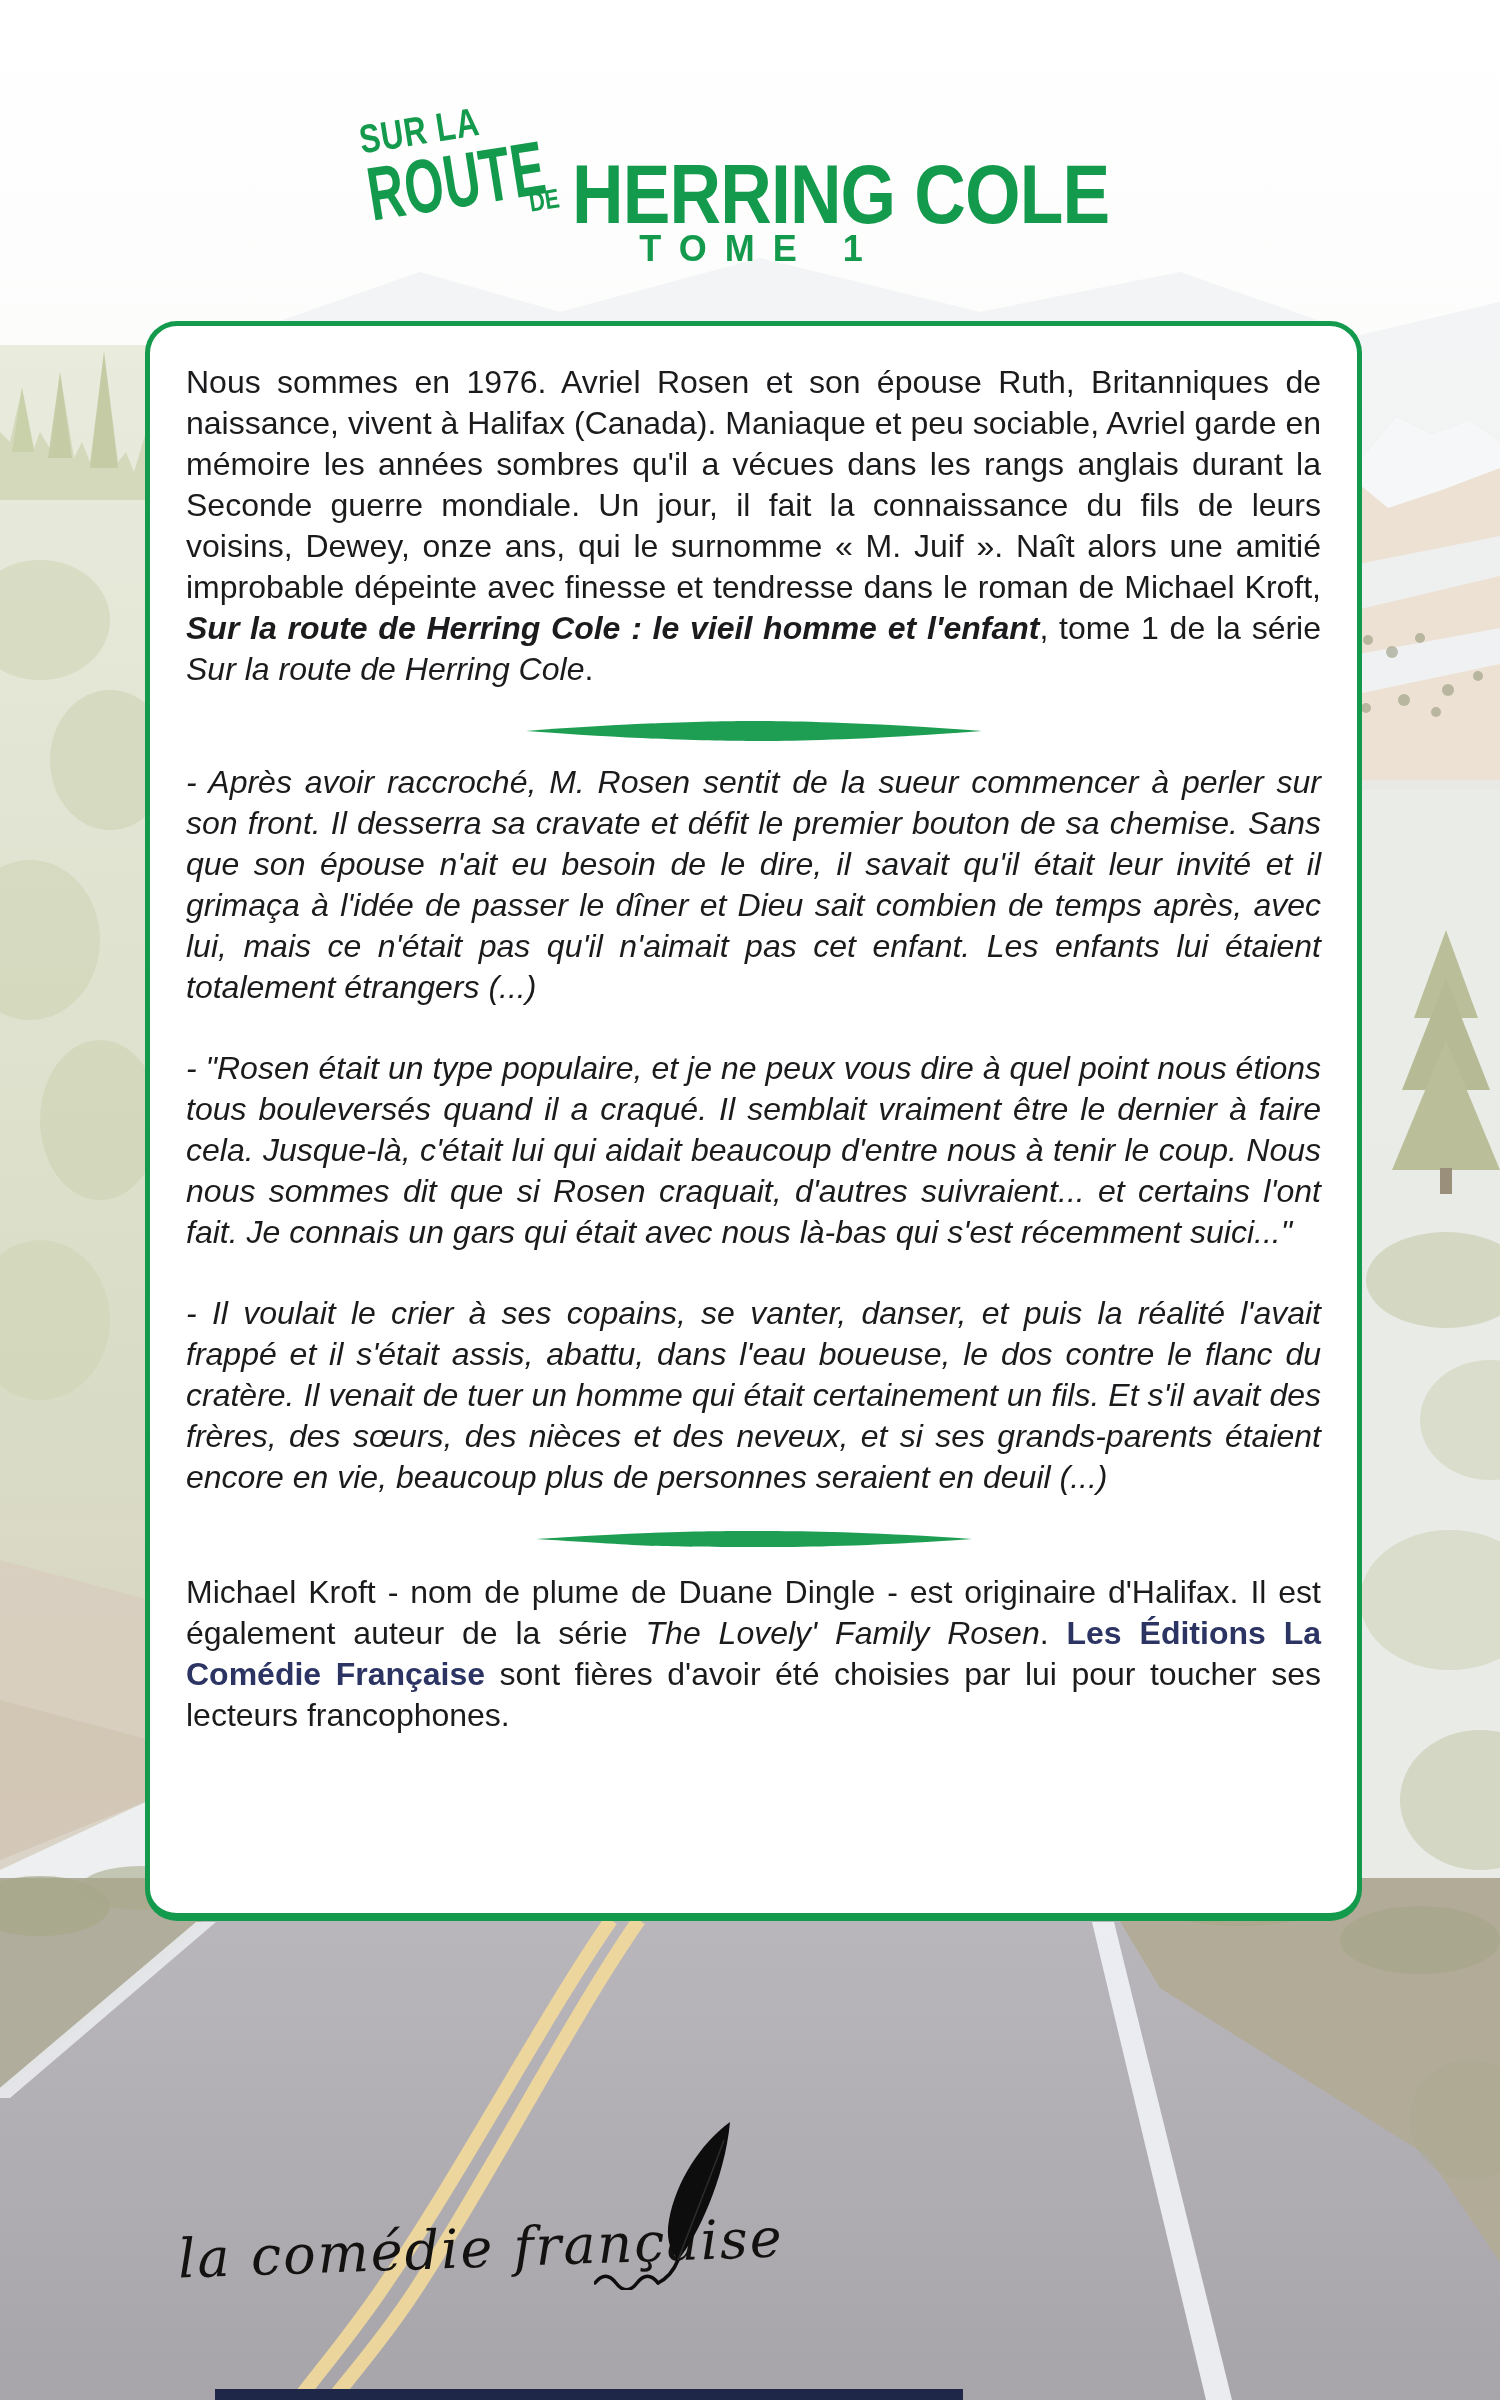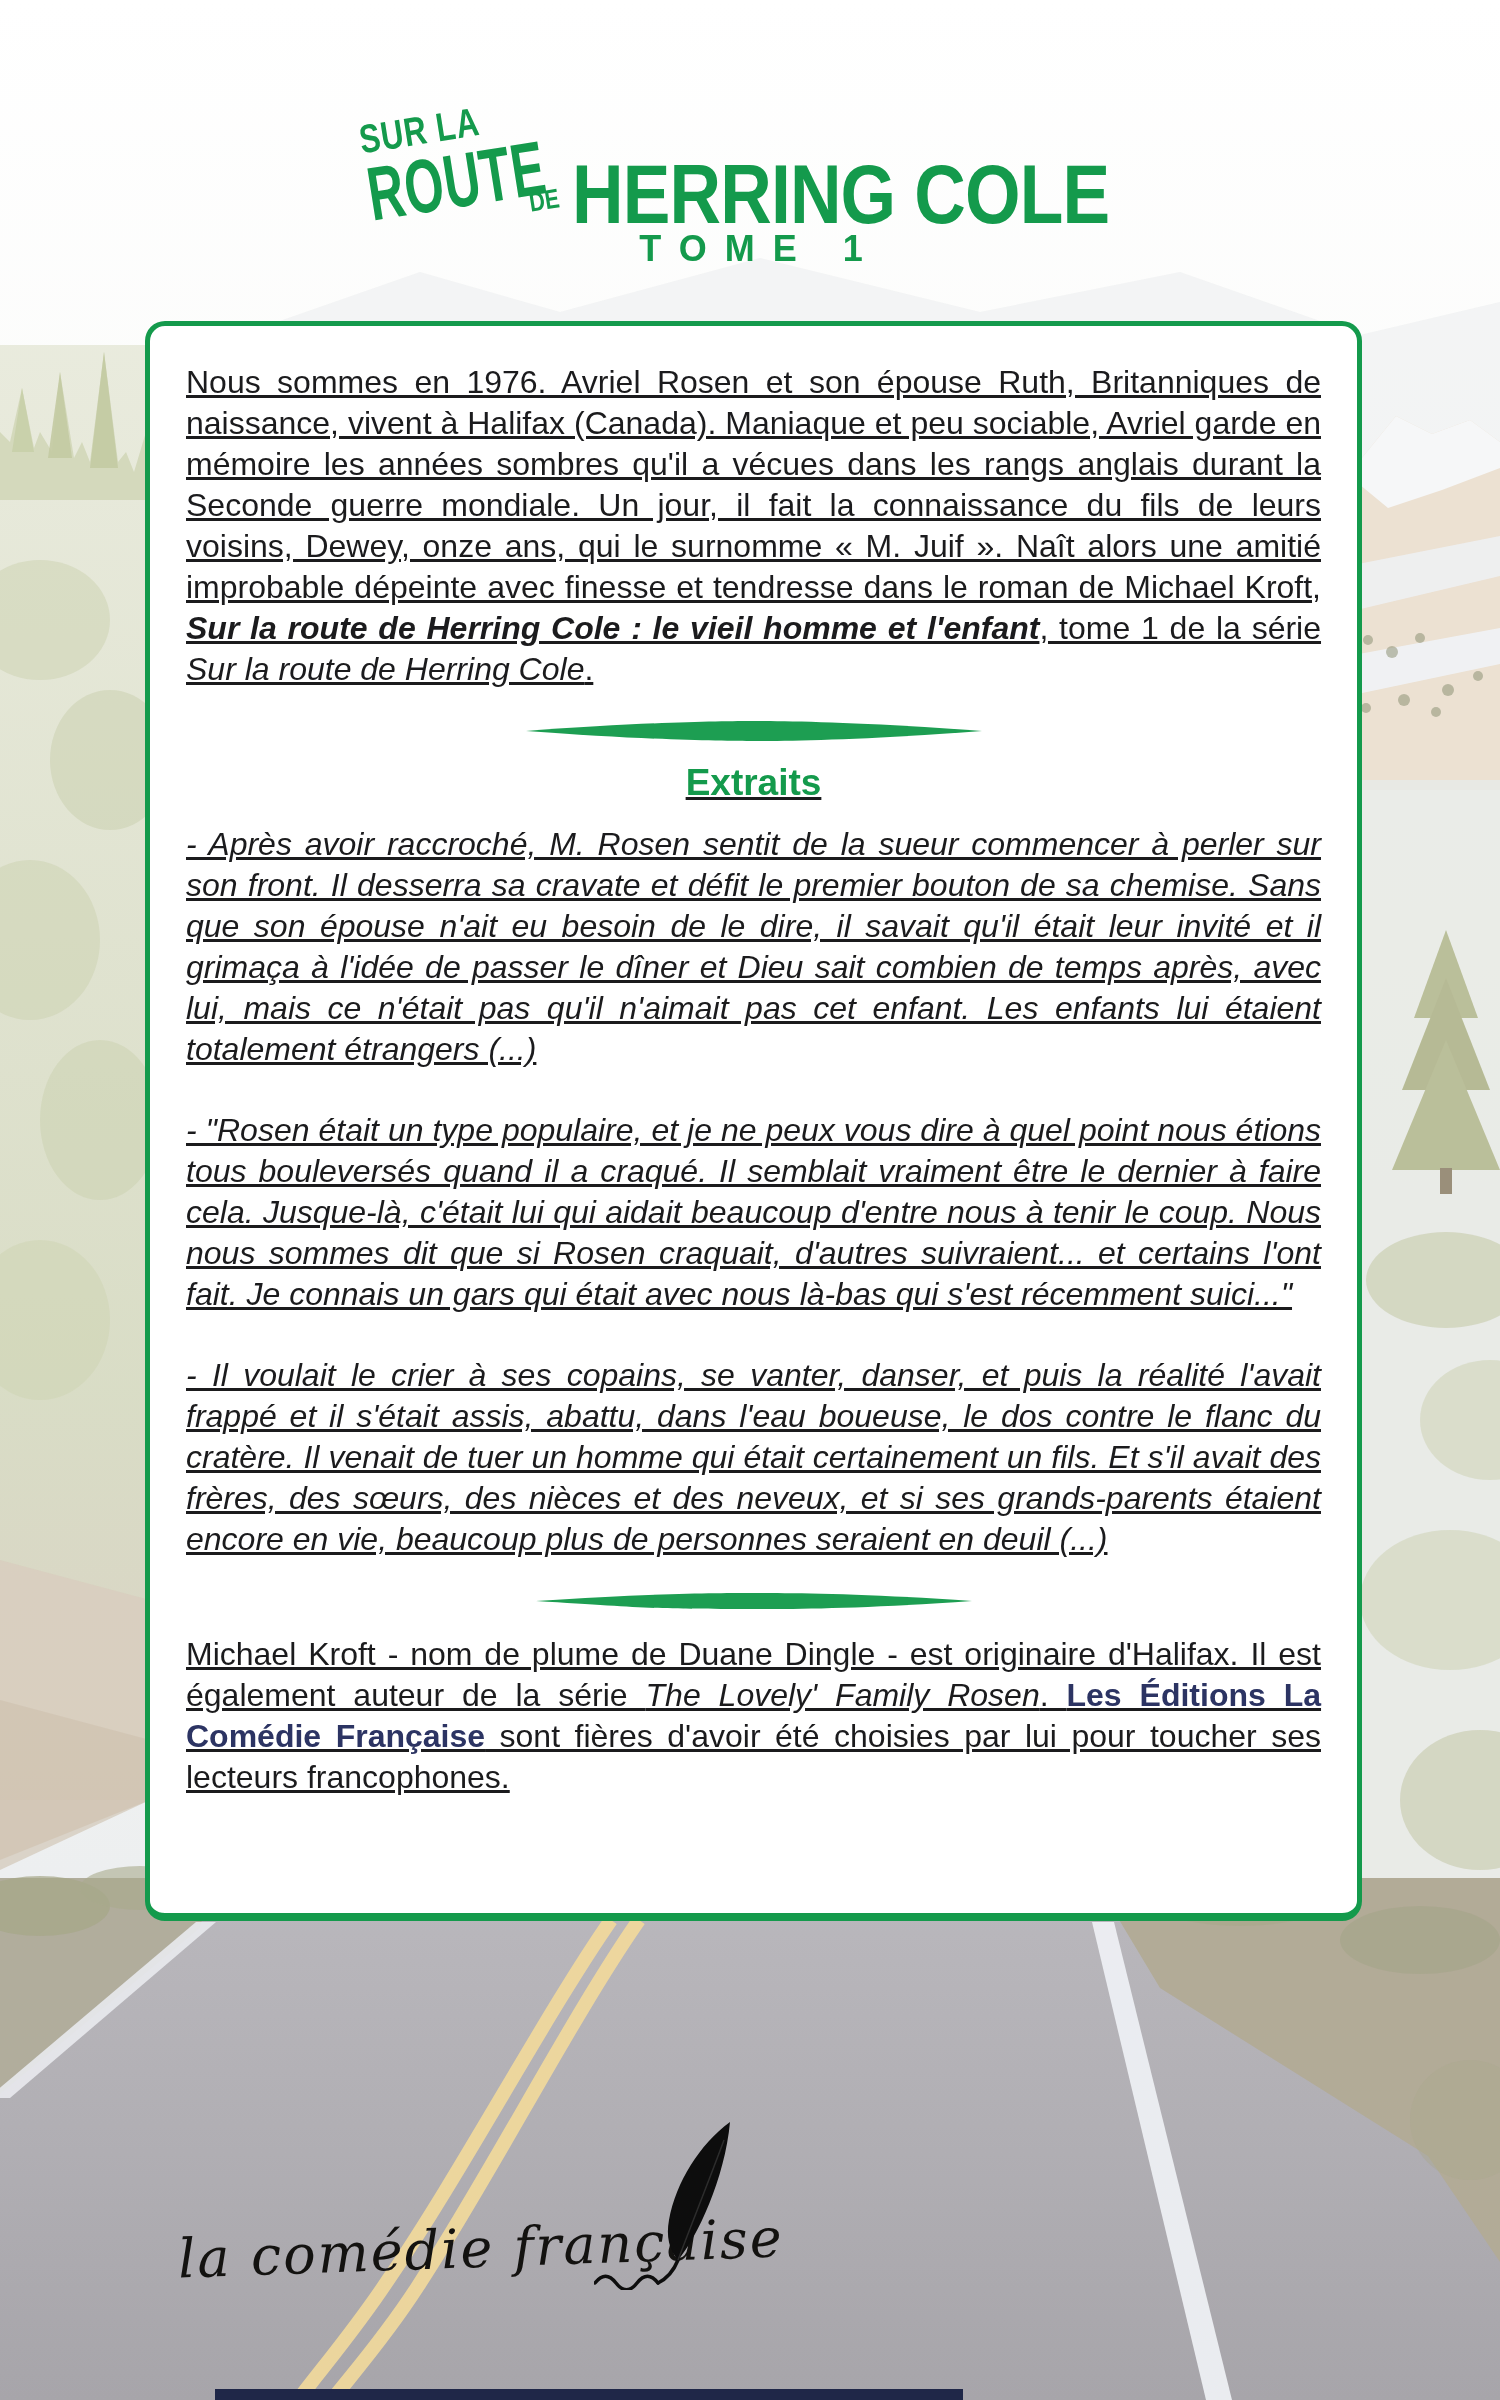--- a/index.html
+++ b/index.html
@@ -19,22 +19,22 @@
       transform:scaleX(.8);transform-origin:left top;}
   .herring{position:absolute;left:572px;top:146px;font-weight:bold;font-size:84px;
            color:#149a4c;letter-spacing:-1px;white-space:nowrap;
            transform:scaleX(.85);transform-origin:left top;}
   .tome{position:absolute;left:0;top:228px;width:1520px;text-align:center;
         font-weight:bold;font-size:36px;letter-spacing:18px;color:#149a4c;}
 
   
   .card{position:absolute;left:145px;top:321px;width:1217px;height:1600px;
         box-sizing:border-box;background:#ffffff;border:5px solid #149a4c;
-        border-bottom-width:8px;border-radius:20px;
-        padding:36px 36px 28px 36px;overflow:hidden;color:#1b1b1d;text-decoration:underline;}
+        border-bottom-width:8px;border-radius:32px;
+        padding:36px 36px 28px 36px;overflow:hidden;color:#1b1b1d;}
   .card p{margin:0;font-size:32px;line-height:41px;text-align:justify;}
   .intro{margin:0;}
   .intro b i, .intro i{letter-spacing:0;}
   .divider{display:block;margin:30px auto 20px auto;}
   .divider2{display:block;margin:32px auto 24px auto;}
   .extraits{margin:0 0 20px 0;text-align:center;color:#149a4c;
             font-size:37px;font-weight:bold;font-family:"Liberation Sans",sans-serif;}
   .excerpt{font-style:italic;margin:0 0 40px 0 !important;}
   .excerpt.last{margin-bottom:0 !important;}
   .navy{color:#2c3463;font-style:normal;font-weight:bold;}
@@ -149,21 +149,20 @@
     <div class="tome">TOME 1</div>
   </div>
 
   <div class="card">
     <p class="intro"><span>Nous sommes en 1976. Avriel Rosen et son épouse Ruth, Britanniques de naissance, vivent à Halifax (Canada). Maniaque et peu sociable, Avriel garde en mémoire les années sombres qu'il a vécues dans les rangs anglais durant la Seconde guerre mondiale. Un jour, il fait la connaissance du fils de leurs voisins, Dewey, onze ans, qui le surnomme « M. Juif ». Naît alors une amitié improbable dépeinte avec finesse et tendresse dans le roman de Michael Kroft, </span><b><i>Sur la route de Herring Cole : le vieil homme et l'enfant</i></b><span>, tome 1 de la série </span><i>Sur la route de Herring Cole</i><span>.</span></p>
 
     <svg class="divider" width="460" height="22" viewBox="0 0 460 22">
       <path d="M2,11 C120,2 200,1 230,1 C260,1 340,2 458,11 C340,20 260,21 230,21 C200,21 120,20 2,11 Z" fill="#1d9e52"></path>
     </svg>
 
-    <h2 class="extraits">Extraits</h2>
 
     <p class="excerpt">- Après avoir raccroché, M. Rosen sentit de la sueur commencer à perler sur son front. Il desserra sa cravate et défit le premier bouton de sa chemise. Sans que son épouse n'ait eu besoin de le dire, il savait qu'il était leur invité et il grimaça à l'idée de passer le dîner et Dieu sait combien de temps après, avec lui, mais ce n'était pas qu'il n'aimait pas cet enfant. Les enfants lui étaient totalement étrangers (...)</p>
     <p class="excerpt">- "Rosen était un type populaire, et je ne peux vous dire à quel point nous étions tous bouleversés quand il a craqué. Il semblait vraiment être le dernier à faire cela. Jusque-là, c'était lui qui aidait beaucoup d'entre nous à tenir le coup. Nous nous sommes dit que si Rosen craquait, d'autres suivraient... et certains l'ont fait. Je connais un gars qui était avec nous là-bas qui s'est récemment suici..."</p>
     <p class="excerpt last">- Il voulait le crier à ses copains, se vanter, danser, et puis la réalité l'avait frappé et il s'était assis, abattu, dans l'eau boueuse, le dos contre le flanc du cratère. Il venait de tuer un homme qui était certainement un fils. Et s'il avait des frères, des sœurs, des nièces et des neveux, et si ses grands-parents étaient encore en vie, beaucoup plus de personnes seraient en deuil (...)</p>
 
     <svg class="divider2" width="440" height="18" viewBox="0 0 440 18">
       <path d="M2,9 C115,1 190,1 220,1 C250,1 325,1 438,9 C325,17 250,17 220,17 C115,17 115,16 2,9 Z" fill="#1d9e52"></path>
     </svg>
 
     <p class="bio"><span>Michael Kroft - nom de plume de Duane Dingle - est originaire d'Halifax. Il est également auteur de la série </span><i>The Lovely' Family Rosen</i><span>. </span><b class="navy">Les Éditions La Comédie Française</b><span> sont fières d'avoir été choisies par lui pour toucher ses lecteurs francophones.</span></p>

